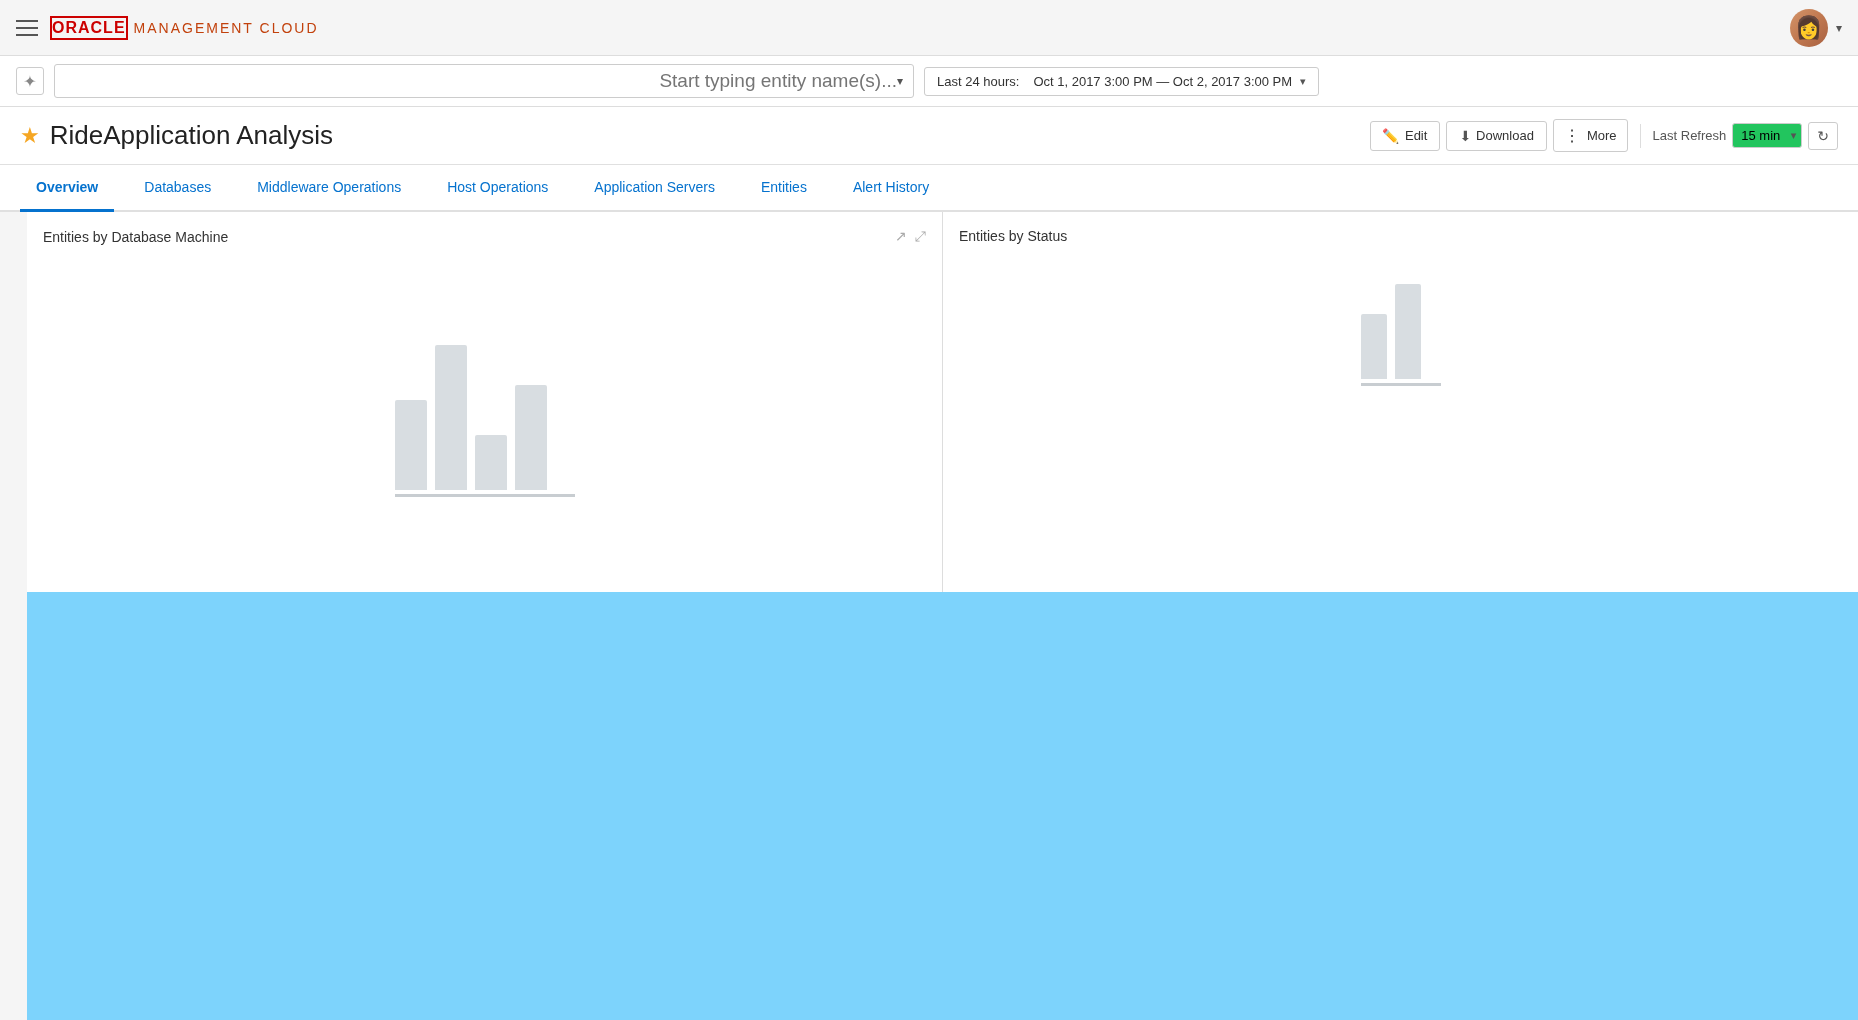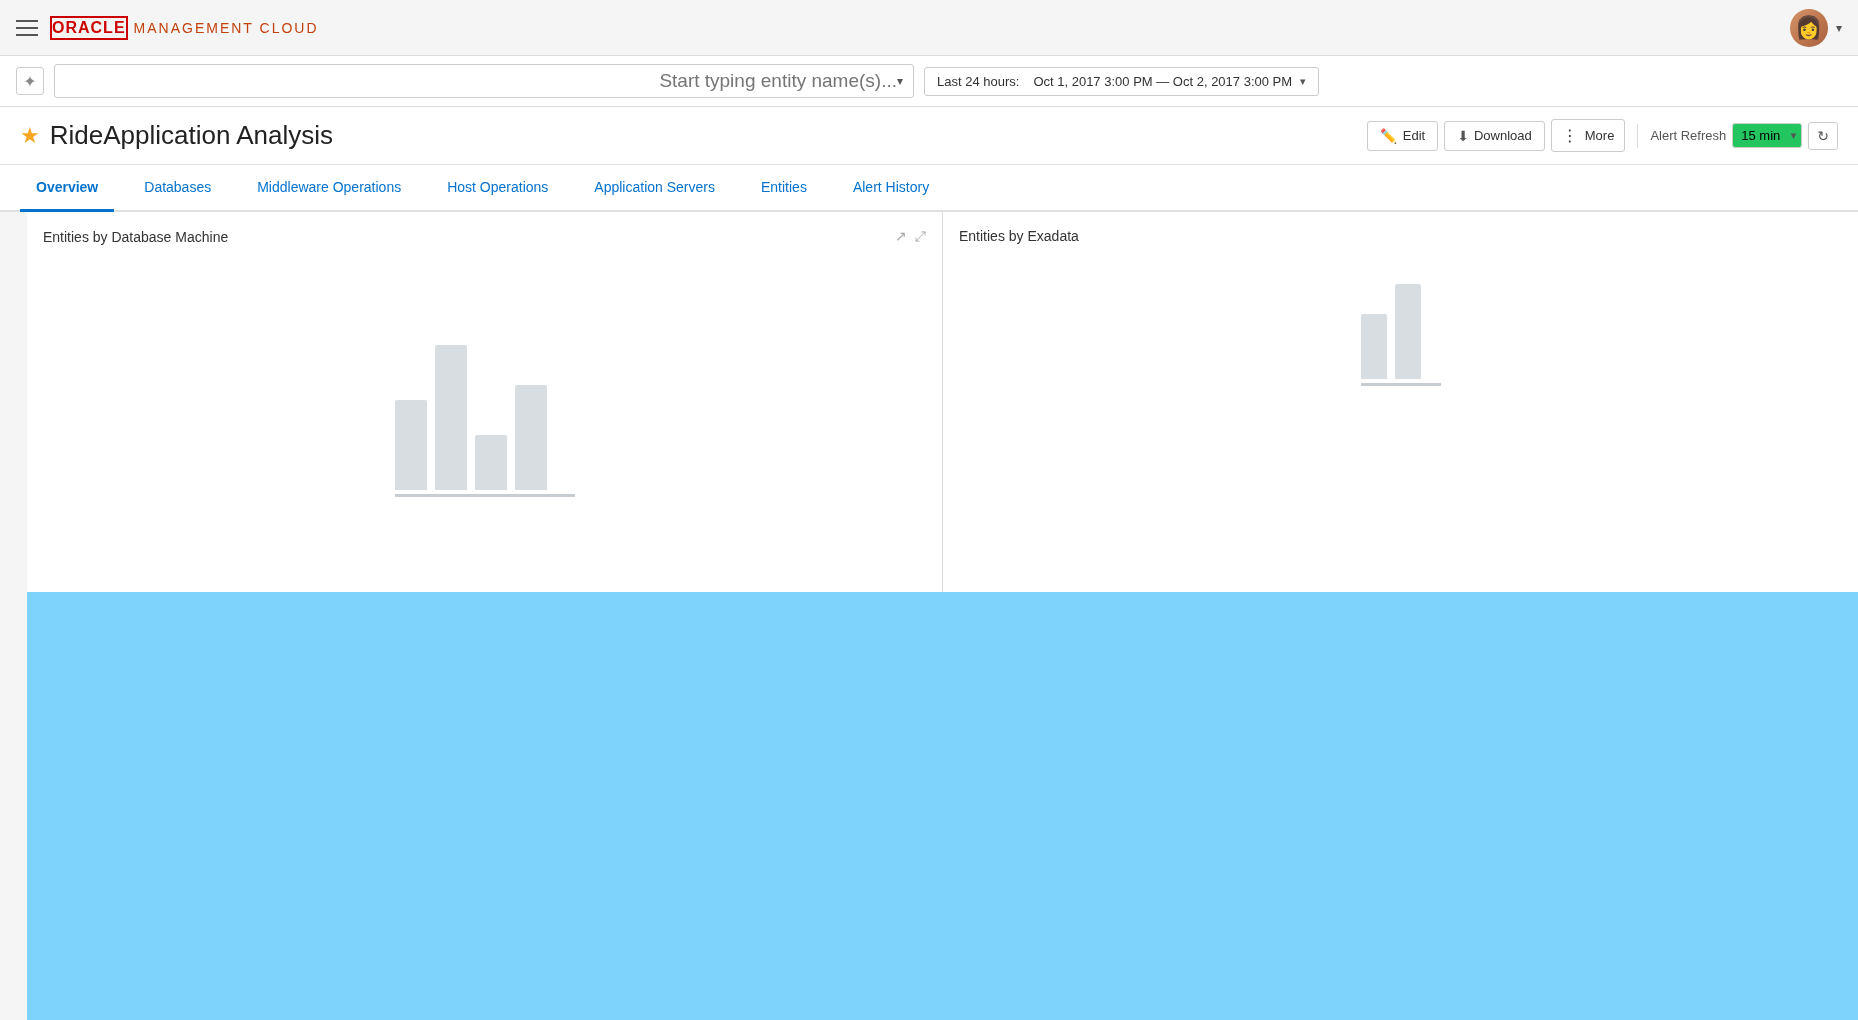--- a/index.html
+++ b/index.html
@@ -211,21 +211,21 @@
     <button class="action-btn">
       <span class="action-icon">⬇</span>
       <span>Download</span>
     </button>
     <button class="action-btn more-btn">
       <span style="font-size:16px; letter-spacing:2px;">⋮</span>
       <span>More</span>
     </button>
     <div class="divider-v"></div>
     <div class="auto-refresh-area">
-      <span>Alert Refresh</span>
+      <span>Last Refresh</span>
       <div class="refresh-select-wrap">
         <select class="refresh-select">
           <option>1 min</option>
           <option>5 min</option>
           <option selected="">15 min</option>
           <option>30 min</option>
           <option>1 hour</option>
         </select>
       </div>
       <button class="refresh-btn">↻</button>
@@ -263,21 +263,21 @@
             <div class="chart-bar" style="height:105px;width:32px;"></div>
           </div>
           <div class="chart-base" style="width:180px;"></div>
         </div>
       </div>
     </div>
 
 
     <div class="widget widget-bottom">
       <div class="widget-title">
-        <span class="widget-title-text">Entities by Exadata</span>
+        <span class="widget-title-text">Entities by Status</span>
       </div>
       <div class="chart-placeholder-small">
         <div>
           <div class="chart-bars">
             <div class="chart-bar" style="height:65px;width:26px;"></div>
             <div class="chart-bar" style="height:95px;width:26px;"></div>
           </div>
           <div class="chart-base" style="width:80px;"></div>
         </div>
       </div>

